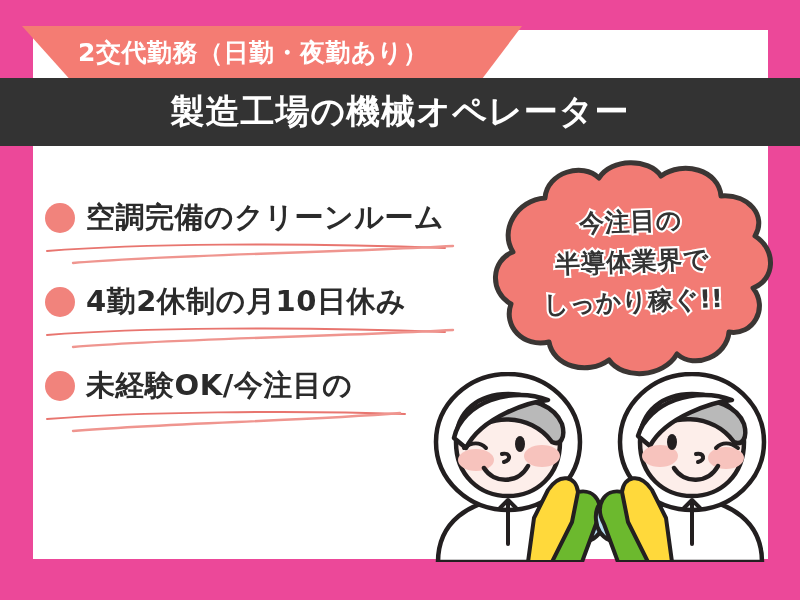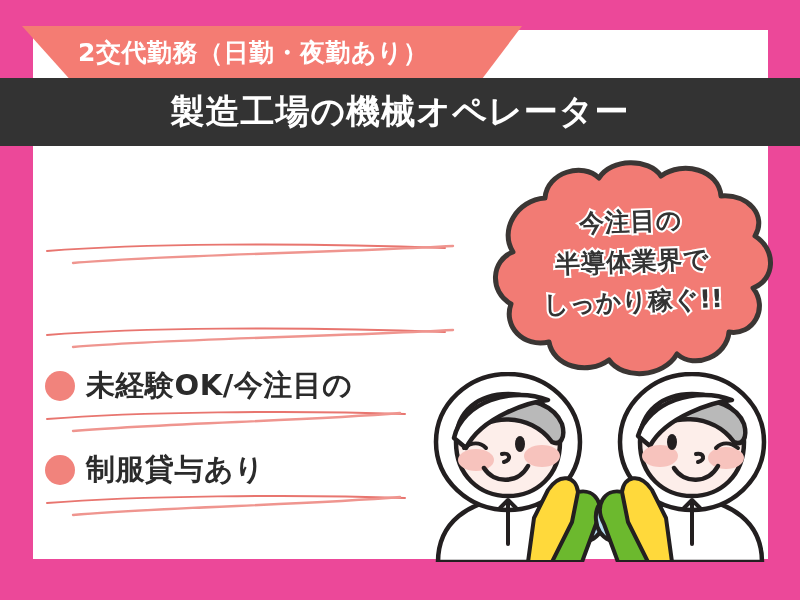--- a/index.html
+++ b/index.html
@@ -189,54 +189,52 @@
 
   <div class="ribbon"></div>
   <div class="ribbon-label">2交代勤務（日勤・夜勤あり）</div>
 
   <div class="title-bar"></div>
   <div class="title-text">製造工場の機械オペレーター</div>
 
   <div class="bullets">
 
     <div class="bullet-row">
+      <div class="bullet-line">
+        <div class="dot"></div>
+        <div class="bullet-label">空調完備のクリーンルーム</div>
+      </div>
       <svg class="underline" viewBox="0 0 420 28">
         <path d="M2 11 C 90 4, 250 2, 400 8" fill="none" stroke="#e8756f" stroke-width="2" stroke-linecap="round"></path>
         <path d="M28 23 C 120 15, 280 13, 408 6" fill="none" stroke="#ef958f" stroke-width="2.4" stroke-linecap="round"></path>
       </svg>
     </div>
 
     <div class="bullet-row">
+      <div class="bullet-line">
+        <div class="dot"></div>
+        <div class="bullet-label">4勤2休制の月10日休み</div>
+      </div>
       <svg class="underline" viewBox="0 0 420 28">
         <path d="M2 11 C 90 4, 250 2, 400 8" fill="none" stroke="#e8756f" stroke-width="2" stroke-linecap="round"></path>
         <path d="M28 23 C 120 15, 280 13, 408 6" fill="none" stroke="#ef958f" stroke-width="2.4" stroke-linecap="round"></path>
       </svg>
     </div>
 
     <div class="bullet-row">
       <div class="bullet-line">
         <div class="dot"></div>
         <div class="bullet-label">未経験OK/今注目の</div>
       </div>
       <svg class="underline" viewBox="0 0 420 28">
         <path d="M2 11 C 90 4, 250 2, 360 6" fill="none" stroke="#e8756f" stroke-width="2" stroke-linecap="round"></path>
         <path d="M28 23 C 120 15, 260 13, 355 5" fill="none" stroke="#ef958f" stroke-width="2.4" stroke-linecap="round"></path>
       </svg>
     </div>
 
-    <div class="bullet-row">
-      <div class="bullet-line">
-        <div class="dot"></div>
-        <div class="bullet-label">制服貸与あり</div>
-      </div>
-      <svg class="underline" viewBox="0 0 420 28">
-        <path d="M2 11 C 90 4, 250 2, 360 6" fill="none" stroke="#e8756f" stroke-width="2" stroke-linecap="round"></path>
-        <path d="M28 23 C 120 15, 260 13, 355 5" fill="none" stroke="#ef958f" stroke-width="2.4" stroke-linecap="round"></path>
-      </svg>
-    </div>
 
   </div>
 
   <div class="cloud-wrap">
     <svg viewBox="0 0 290 228" width="290" height="228">
       <path d="M58 40
                C 60 14, 96 4, 112 20
                C 124 0, 162 0, 174 18
                C 196 2, 232 12, 234 38
                C 262 36, 280 58, 268 78

